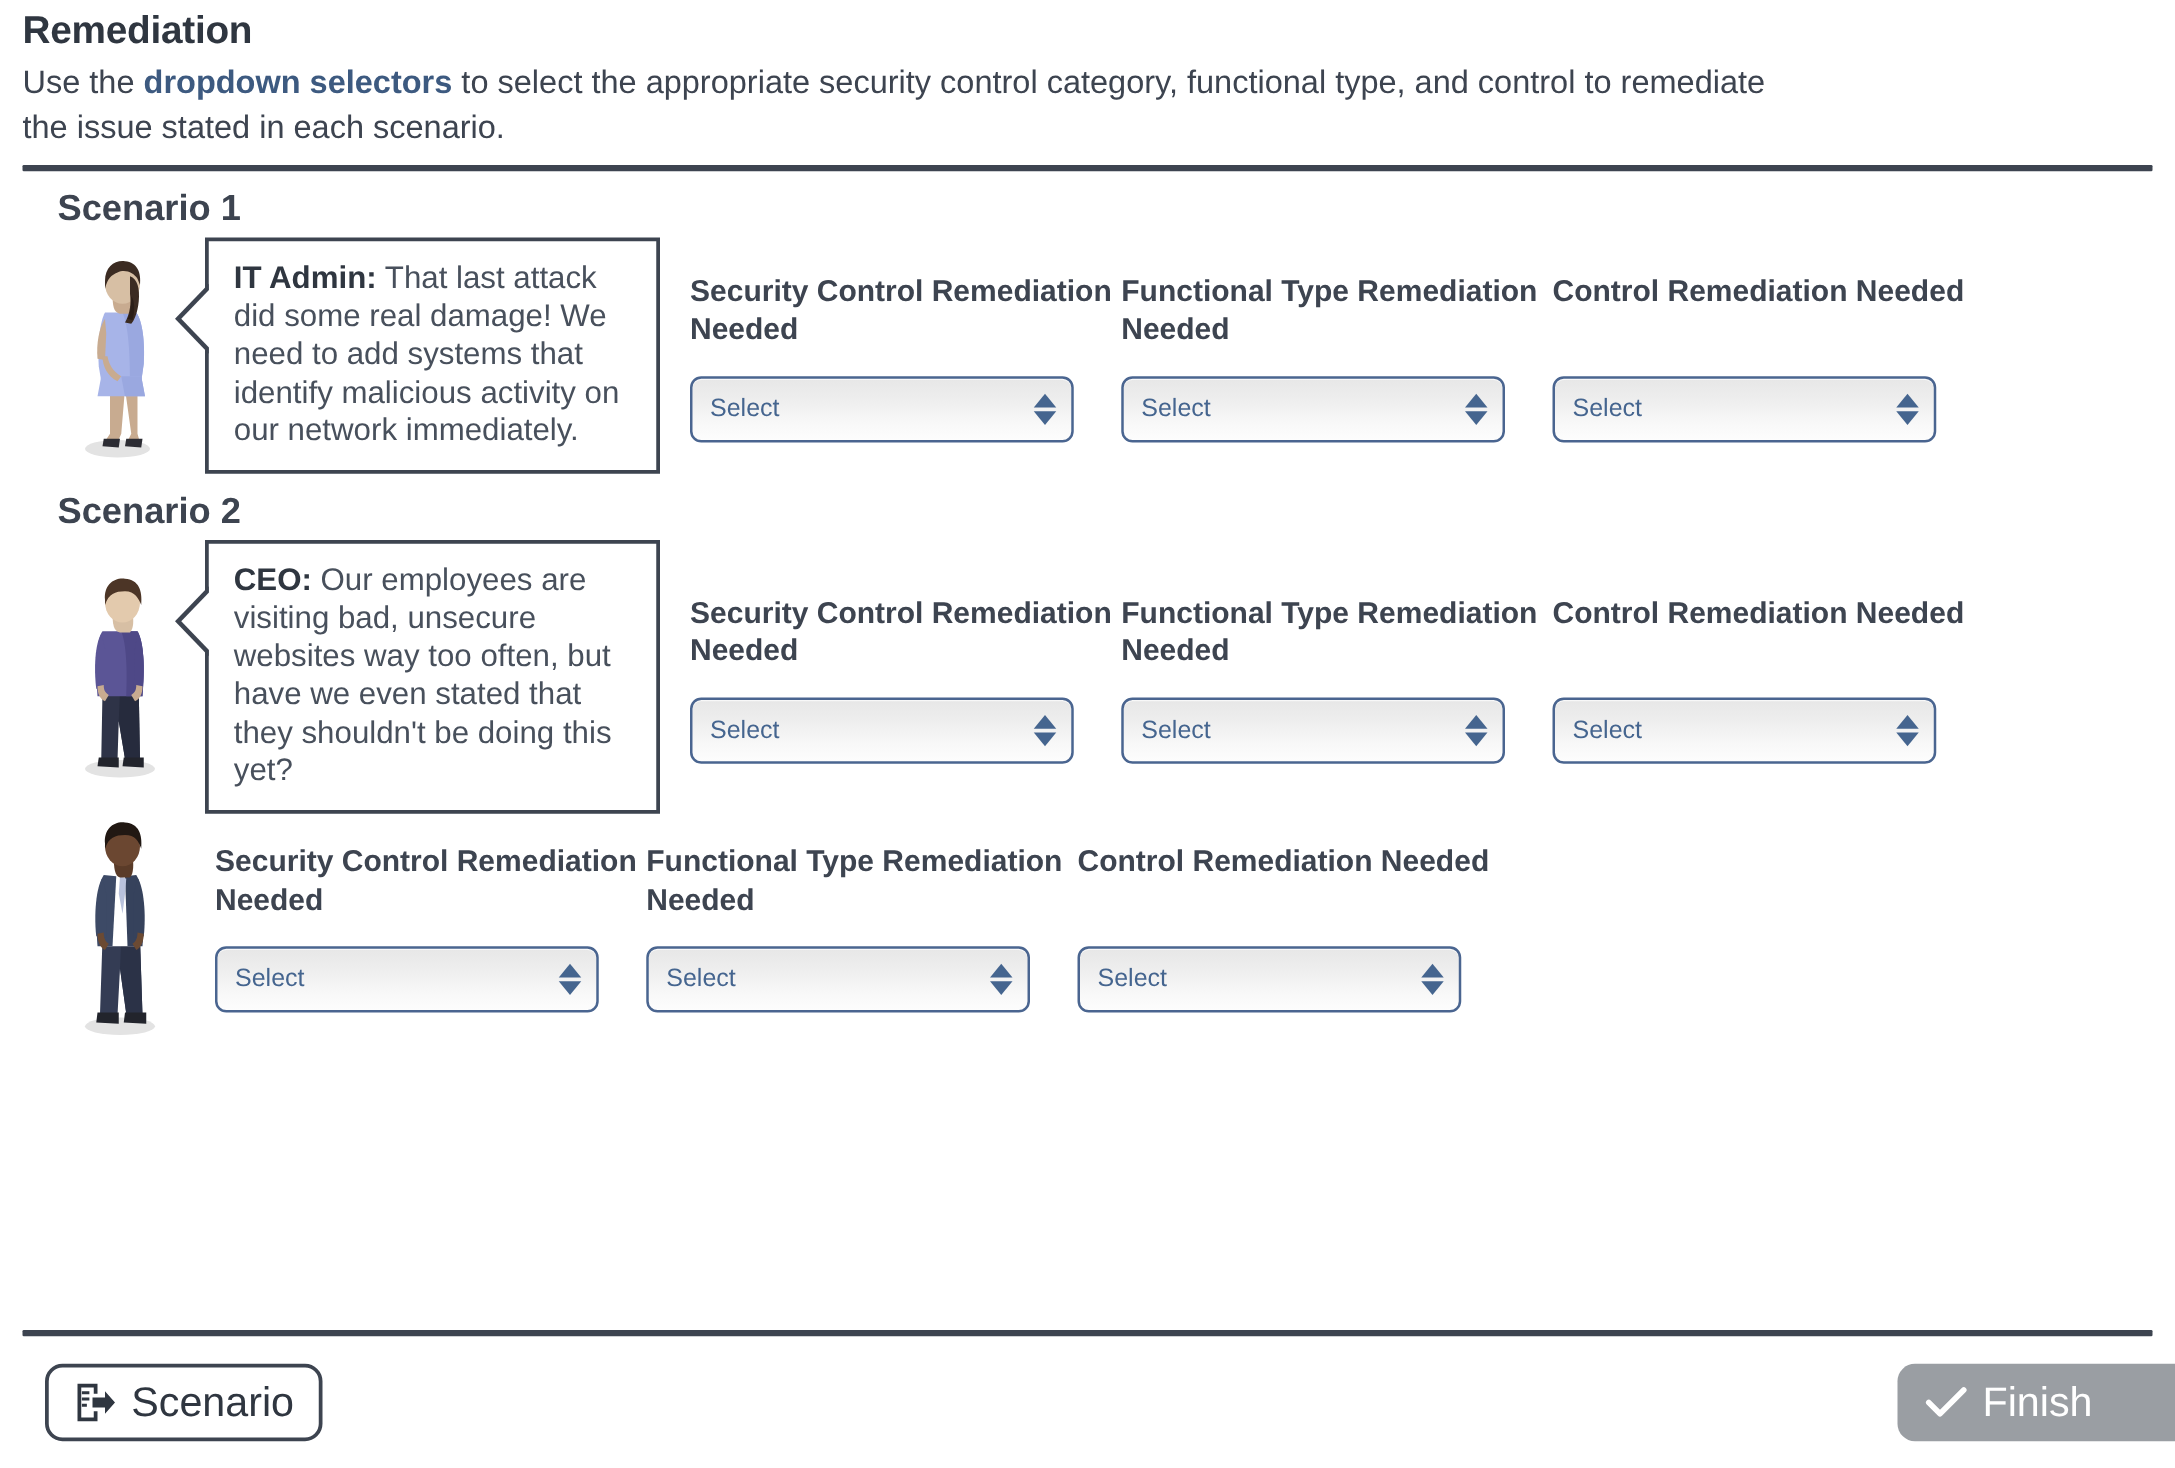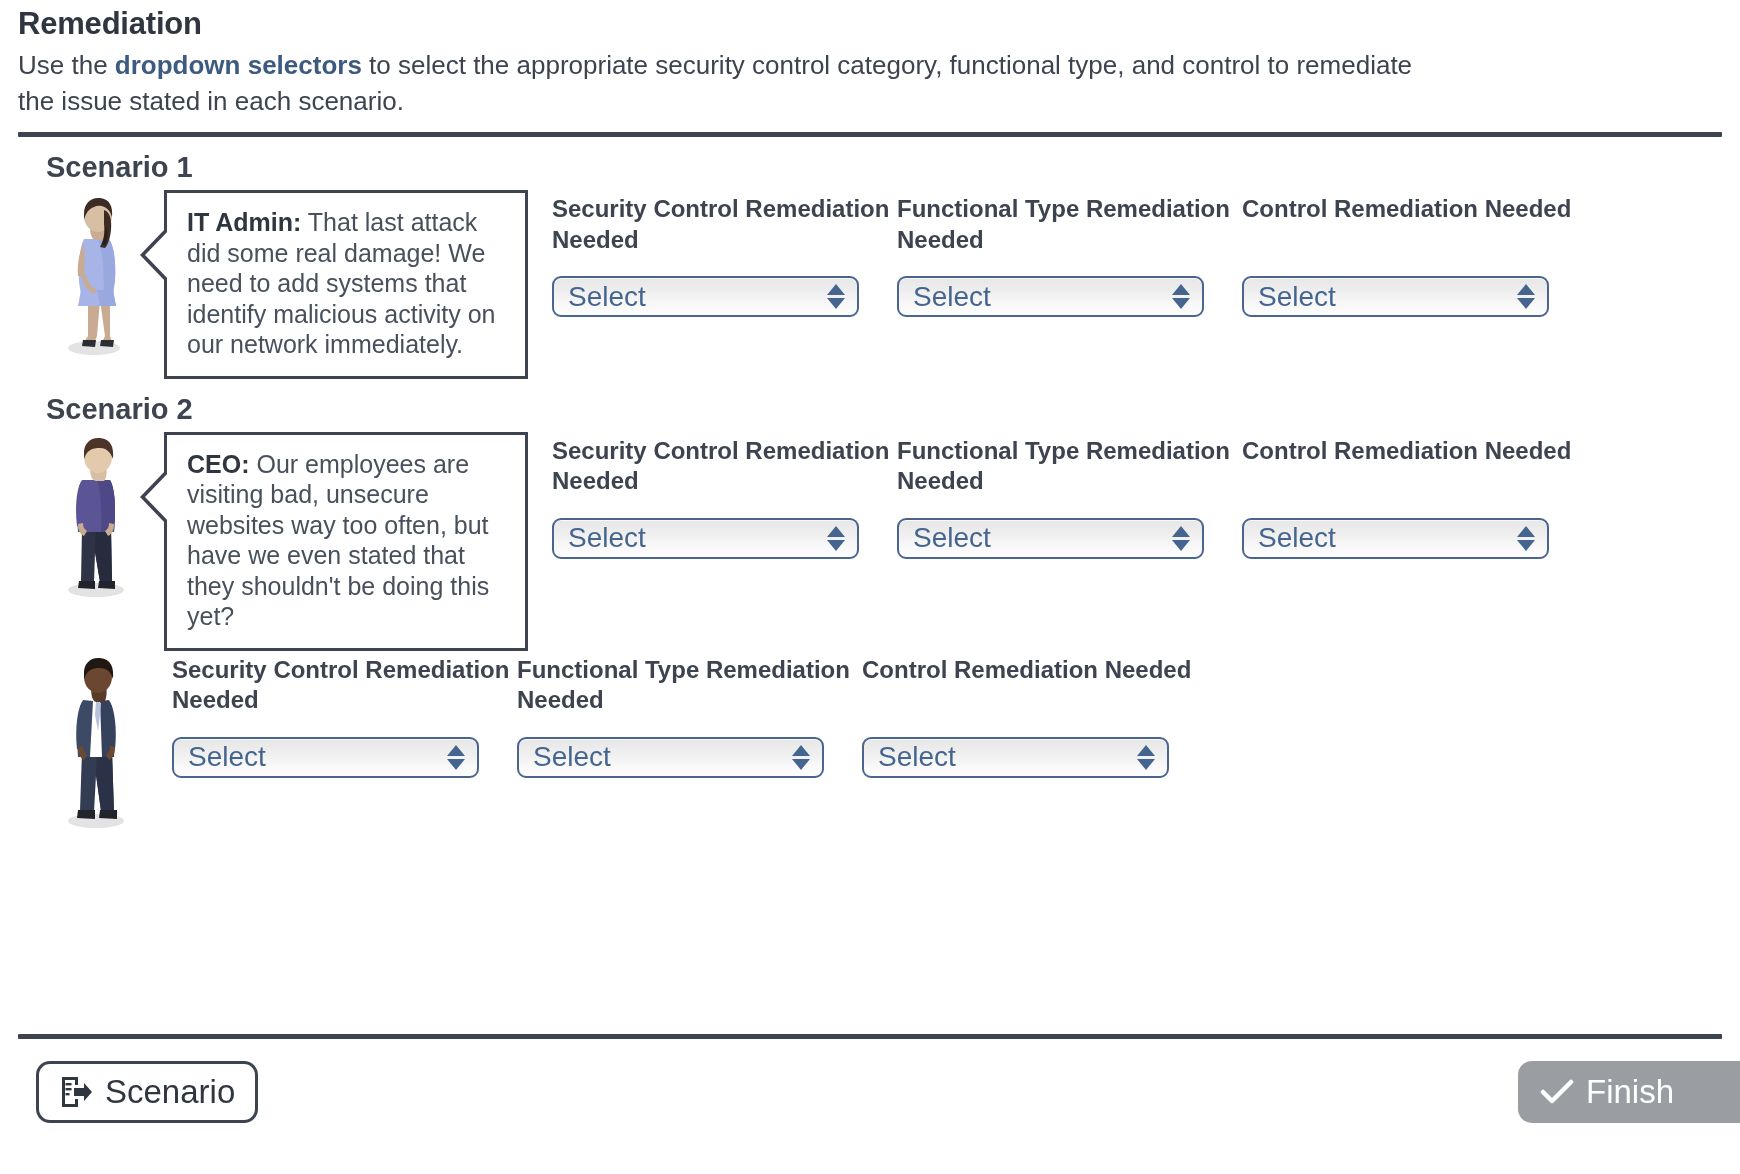--- a/index.html
+++ b/index.html
@@ -27,21 +27,21 @@
   }
   .rule.bottom{margin-top:0;}
 
   
   .scenarios{padding:0 18px;}
   .scenario{position:relative;}
   .scn-title{
     font-size:29px;font-weight:bold;color:#3d4450;
     margin:14px 0 6px 28px;
   }
-  .scn-row{display:flex;align-items:flex-start;}
+  .scn-row{display:flex;align-items:center;}
 
   .avatar-wrap{
     width:100px;flex:0 0 100px;margin-left:30px;
     display:flex;align-items:flex-start;justify-content:center;
   }
   .avatar{display:block;}
 
   
   .bubble{
     position:relative;margin-left:16px;
@@ -65,37 +65,37 @@
 
   
   .cols{display:flex;margin-left:24px;padding-top:4px;}
   .col{width:345px;flex:0 0 345px;}
   .col-label{
     font-size:24px;font-weight:bold;color:#3d4450;line-height:1.26;
     min-height:64px;
   }
   .select{
     margin-top:18px;
-    width:307px;height:41px;box-sizing:border-box;
+    width:307px;height:53px;box-sizing:border-box;
     border:2px solid #4a6590;border-radius:9px;
     background:linear-gradient(to bottom,#e7e7e7 0%,#eeeeee 35%,#f8f8f8 72%,#fdfdfd 100%);
     display:flex;align-items:center;justify-content:space-between;
     padding:0 12px 0 14px;
-    font-size:28px;color:#45658f;
+    font-size:20px;color:#45658f;
     box-shadow:0 1px 0 rgba(255,255,255,0.7) inset;
     cursor:pointer;
   }
   .spin{display:flex;flex-direction:column;align-items:center;gap:3px;}
   .spin i{display:block;width:0;height:0;}
   .spin i.up{border-left:9px solid transparent;border-right:9px solid transparent;border-bottom:11px solid #45658f;}
   .spin i.down{border-left:9px solid transparent;border-right:9px solid transparent;border-top:11px solid #45658f;}
 
   
   .footer{
-    position:absolute;left:0;right:0;bottom:0;height:140px;
+    position:absolute;left:0;right:0;bottom:0;height:110px;
   }
   .footer-inner{position:relative;height:110px;padding:0 18px;}
   .btn{
     position:absolute;top:22px;
     display:flex;align-items:center;gap:12px;
     border:3px solid #3d4450;border-radius:14px;background:#ffffff;
     height:62px;box-sizing:border-box;padding:0 20px;
     font-size:33px;color:#2f3640;cursor:pointer;
   }
   .btn.scenario-btn{left:36px;}

